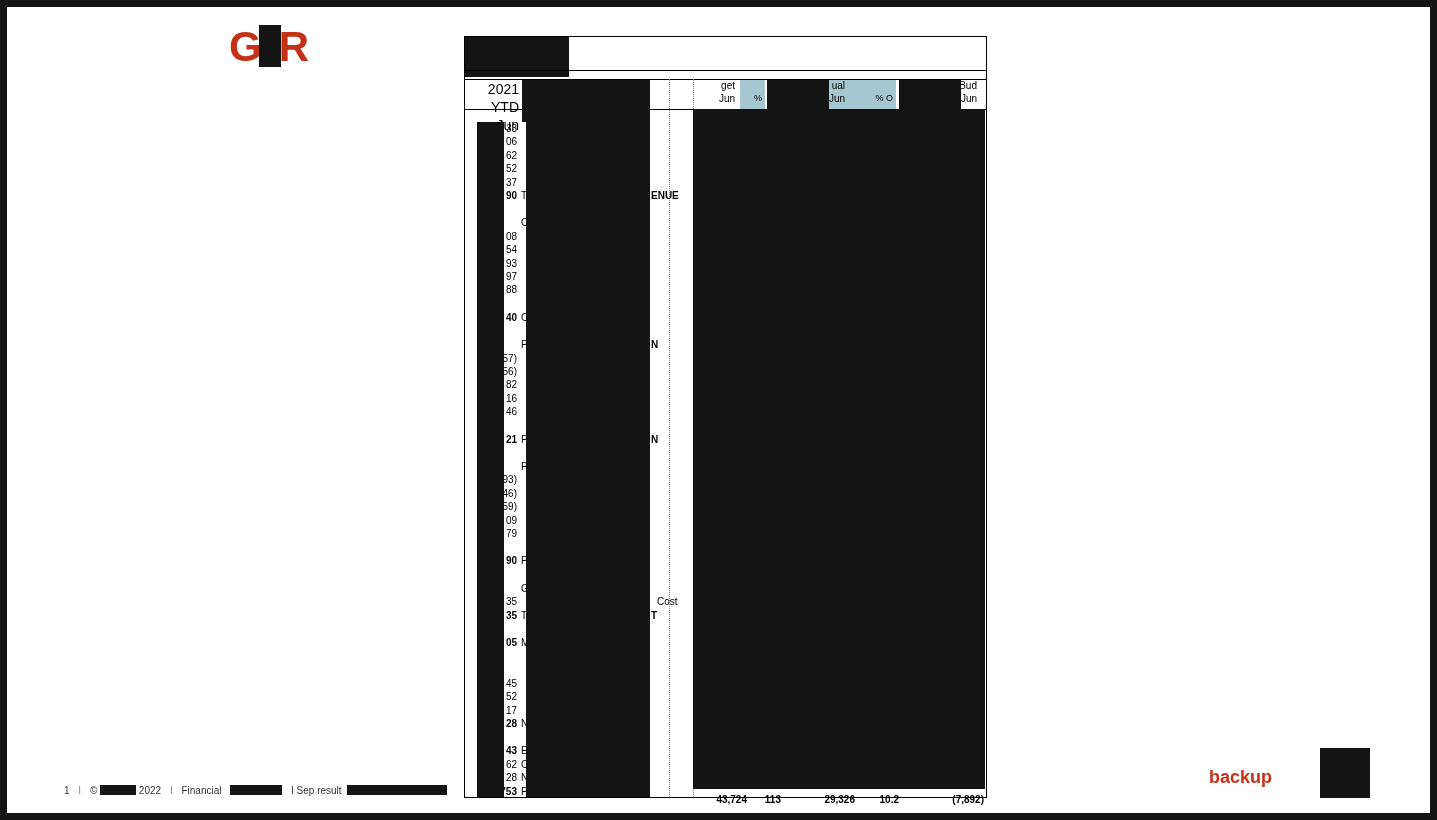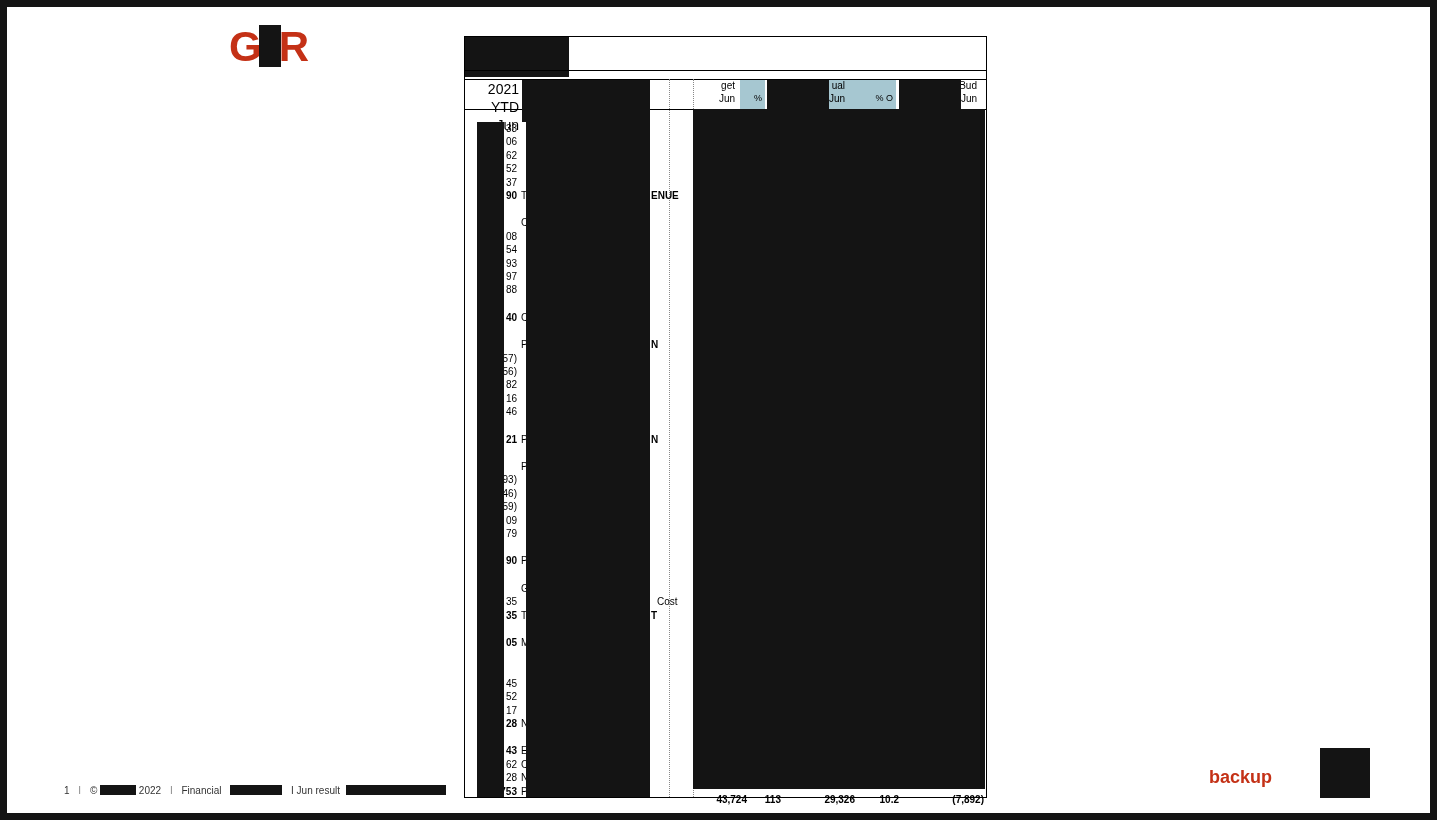--- a/index.html
+++ b/index.html
@@ -47,21 +47,21 @@
 
     <div class="footer">
       <span>1</span>
       <span class="sep gray">I</span>
       <span>©</span>
       <span class="redmask" style="position:static;display:inline-block;width:36px;height:10px;vertical-align:-1px;"></span>
       <span>2022</span>
       <span class="sep gray">I</span>
       <span>Financial</span>
       <span class="redmask" style="position:static;display:inline-block;width:52px;height:10px;vertical-align:-1px;margin-left:6px;"></span>
-      <span style="margin-left:6px">I Jun result</span>
+      <span style="margin-left:6px">I Sep result</span>
       <span class="redmask" style="position:static;display:inline-block;width:100px;height:10px;vertical-align:-1px;margin-left:3px;"></span>
     </div>
 
     <div class="report">
 
       <div class="abs hdr" style="left:3px;top:2px;">oup</div>
       <div class="abs hdr" style="left:3px;top:16px;">Result - Jun 2022</div>
       <div class="abs" style="left:3px;top:30px;font-size:9px;">USD 000</div>
       <div class="redmask" style="left:0;top:0;width:104px;height:40px;"></div>
 

